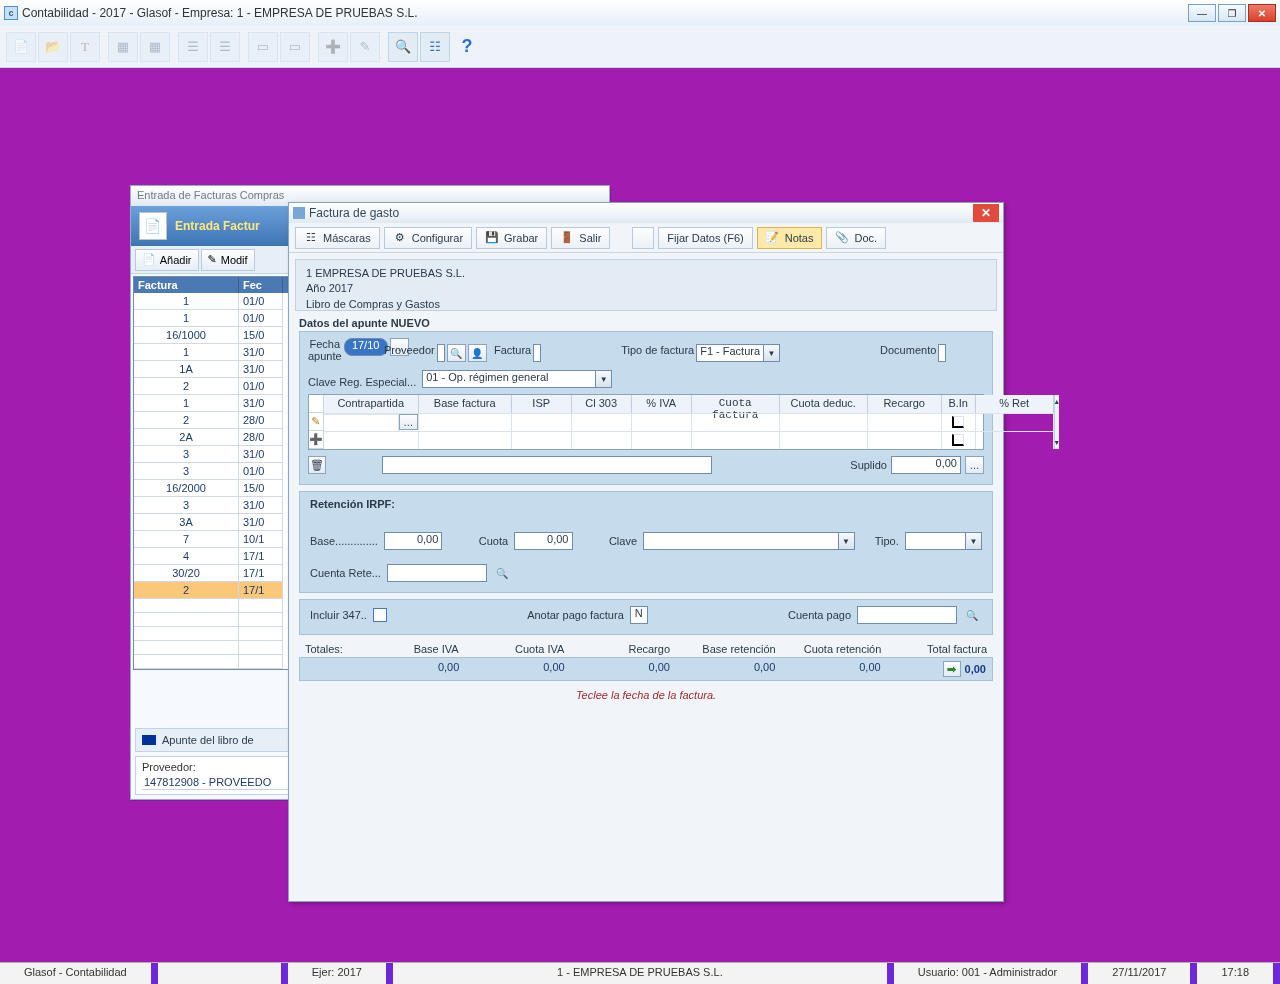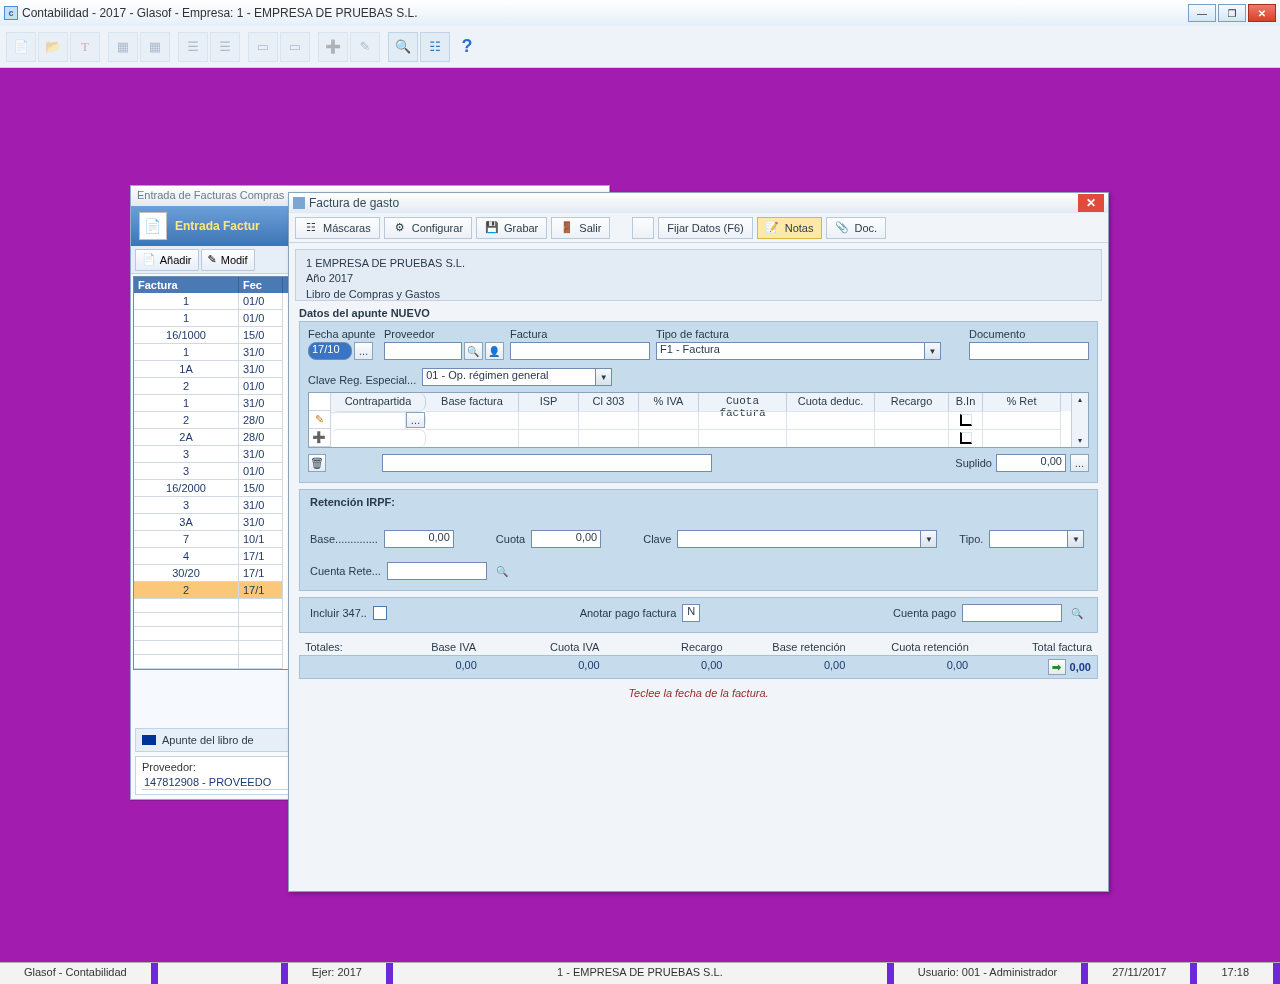--- a/index.html
+++ b/index.html
@@ -34,54 +34,54 @@
 .wl-table .c1{width:105px;} .wl-table .c2{width:44px;}
 .wl-table .empty div{height:14px;}
 
 .wl-footer { position:absolute;bottom:4px;left:4px;right:4px; }
 .wl-status { height:24px;background:#e6eef8;border:1px solid #c0d4e8;display:flex;align-items:center;padding:0 6px;font-size:11px;color:#2a3a4a;gap:6px; }
 .wl-status .flag{width:14px;height:10px;background:#003399;display:inline-block;position:relative;}
 .wl-prov { margin-top:4px;background:#fff;border:1px solid #c0d4e8;padding:4px 6px;font-size:11px; }
 .wl-prov .lbl{color:#333;} .wl-prov .val{border-bottom:1px solid #c0d4e8;color:#1e3a6c;padding:1px 2px;display:block;margin-top:2px;}
 
 
-.win-fact { position:absolute; left:288px; top:124px; width:821px; height:700px; background:#f1f5fa; border:1px solid #8aa4bd; box-shadow:2px 2px 4px rgba(0,0,0,.25); }
+.win-fact { position:absolute; left:288px; top:134px; width:716px; height:700px; background:#f1f5fa; border:1px solid #8aa4bd; box-shadow:2px 2px 4px rgba(0,0,0,.25); }
 .wf-title { height:20px;background:linear-gradient(#fff,#e1eaf2);display:flex;align-items:center;padding:0 4px;font-size:12px;color:#374a5d; }
 .wf-title .ticon{width:12px;height:12px;background:#79a6d2;margin-right:4px;}
 .wf-title .wclose{margin-left:auto;width:26px;height:18px;background:#e04b3c;color:#fff;display:flex;align-items:center;justify-content:center;font-size:12px;font-weight:bold;}
 .wf-toolbar { height:30px;background:#f1f5fa;border-bottom:1px solid #c8d6e5;display:flex;align-items:center;padding:0 6px;gap:4px;font-size:11px; }
 .wf-toolbar .btn { height:22px;padding:0 8px;background:linear-gradient(#fdfdfd,#ecf1f7);border:1px solid #b7c9db;display:flex;align-items:center;gap:5px;color:#2a3a4a; }
 .wf-toolbar .btn.sel { background:#ffe9a8;border-color:#d9b64a; }
 .wf-toolbar .btn .ico{width:14px;height:14px;display:flex;align-items:center;justify-content:center;font-size:11px;}
 .wf-toolbar .gap{width:14px;}
 .wf-info { height:52px;margin:6px;padding:6px 10px;background:#e3ebf4;border:1px solid #c2d1e0;display:flex;gap:8px;font-size:11px;color:#2a3a4a; }
 .wf-info .box{flex:0 0 430px;background:#e3ebf4;line-height:1.4;}
 .wf-section-label { margin:2px 10px;font-size:11px;font-weight:bold;color:#2a3a4a; }
 
 .wf-form1 { margin:2px 10px 6px 10px;background:#c6dbec;border:1px solid #a6c0d6;padding:6px 8px 10px 8px;font-size:11px;color:#2a3a4a; }
 .frow { display:flex;gap:6px;align-items:flex-end;margin-bottom:4px; }
-.fcol { display:flex;flex-direction:column;gap:2px; }
+.fcol { display:flex;gap:2px;text-align:center; }
 .fcol.l1{width:70px;} .fcol.l2{width:120px;} .fcol.l3{width:140px;} .fcol.l4{width:285px;} .fcol.l5{width:120px;}
 .inp { height:18px;background:#fff;border:1px solid #6f8db0;padding:0 3px;font-size:11px; }
 .inp.sel{background:#3a74c4;color:#fff;}
 .btn-sq { width:19px;height:18px;background:linear-gradient(#fdfdfd,#e3ebf4);border:1px solid #8aa4bd;display:flex;align-items:center;justify-content:center;font-size:10px; }
 .combo { display:flex; } .combo .inp{flex:1;border-right:none;} .combo .arrow{width:17px;height:18px;background:linear-gradient(#f7f9fc,#d8e2ec);border:1px solid #6f8db0;display:flex;align-items:center;justify-content:center;font-size:8px;}
 
 .grid { margin-top:6px;display:flex;border:1px solid #8aa4bd;background:#fff;font-size:11px; }
 .grid-left{width:22px;display:flex;flex-direction:column;}
 .grid-left div{height:18px;border-bottom:1px solid #c8d6e5;border-right:1px solid #c8d6e5;display:flex;align-items:center;justify-content:center;font-size:11px;}
 .grid-body{flex:1;}
 .ghdr{display:flex;background:#edf3f9;}
 .ghdr div{border-right:1px solid #c0d0e0;padding:2px 4px;height:18px;text-align:center;color:#2a3a4a;}
 .grow{display:flex;height:18px;}
 .grow div{border-right:1px solid #dbe4ee;border-top:1px solid #dbe4ee;}
 .cbx{width:12px;height:12px;border:2px solid #000;margin:2px auto;}
 .grid-scroll{width:17px;background:#edf3f9;border-left:1px solid #c0d0e0;display:flex;flex-direction:column;justify-content:space-between;align-items:center;font-size:8px;padding:2px 0;}
 
-.gc1{width:95px;border-radius:7px;} .gc2{width:93px;} .gc3{width:60px;} .gc4{width:60px;} .gc5{width:60px;} .gc6{width:88px;font-family:Liberation Mono, monospace;} .gc7{width:88px;} .gc8{width:74px;} .gc9{width:34px;} .gc10{width:78px;}
+.gc1{width:95px;} .gc2{width:93px;} .gc3{width:60px;} .gc4{width:60px;} .gc5{width:60px;} .gc6{width:88px;font-family:Liberation Mono, monospace;} .gc7{width:88px;} .gc8{width:74px;} .gc9{width:34px;} .gc10{width:78px;}
 
 .subbar{display:flex;align-items:center;gap:6px;margin-top:6px;}
 .subbar .trash{width:18px;height:18px;background:linear-gradient(#fdfdfd,#e3ebf4);border:1px solid #8aa4bd;display:flex;align-items:center;justify-content:center;font-size:11px;}
 .subbar .longinp{flex:0 0 330px;height:18px;background:#fff;border:1px solid #6f8db0;}
 .subbar .right{margin-left:auto;display:flex;align-items:center;gap:4px;}
 
 .wf-form2 { margin:2px 10px 6px 10px;background:#c6dbec;border:1px solid #a6c0d6;padding:6px 10px 10px 10px;font-size:11px;color:#2a3a4a; }
 .wf-form2 .hdr{font-weight:bold;margin-bottom:22px;}
 .inline{display:flex;align-items:center;gap:6px;}
 .num{width:70px;text-align:right;}

